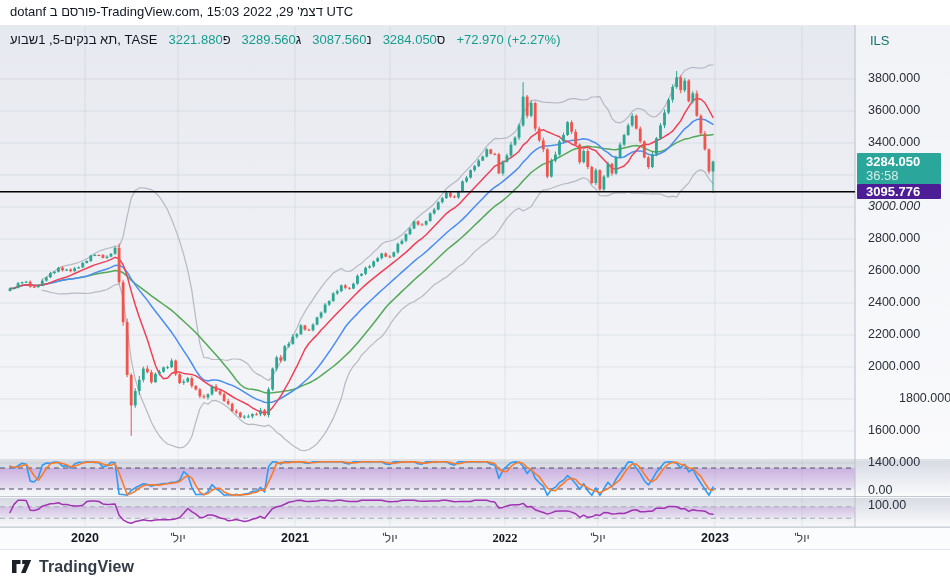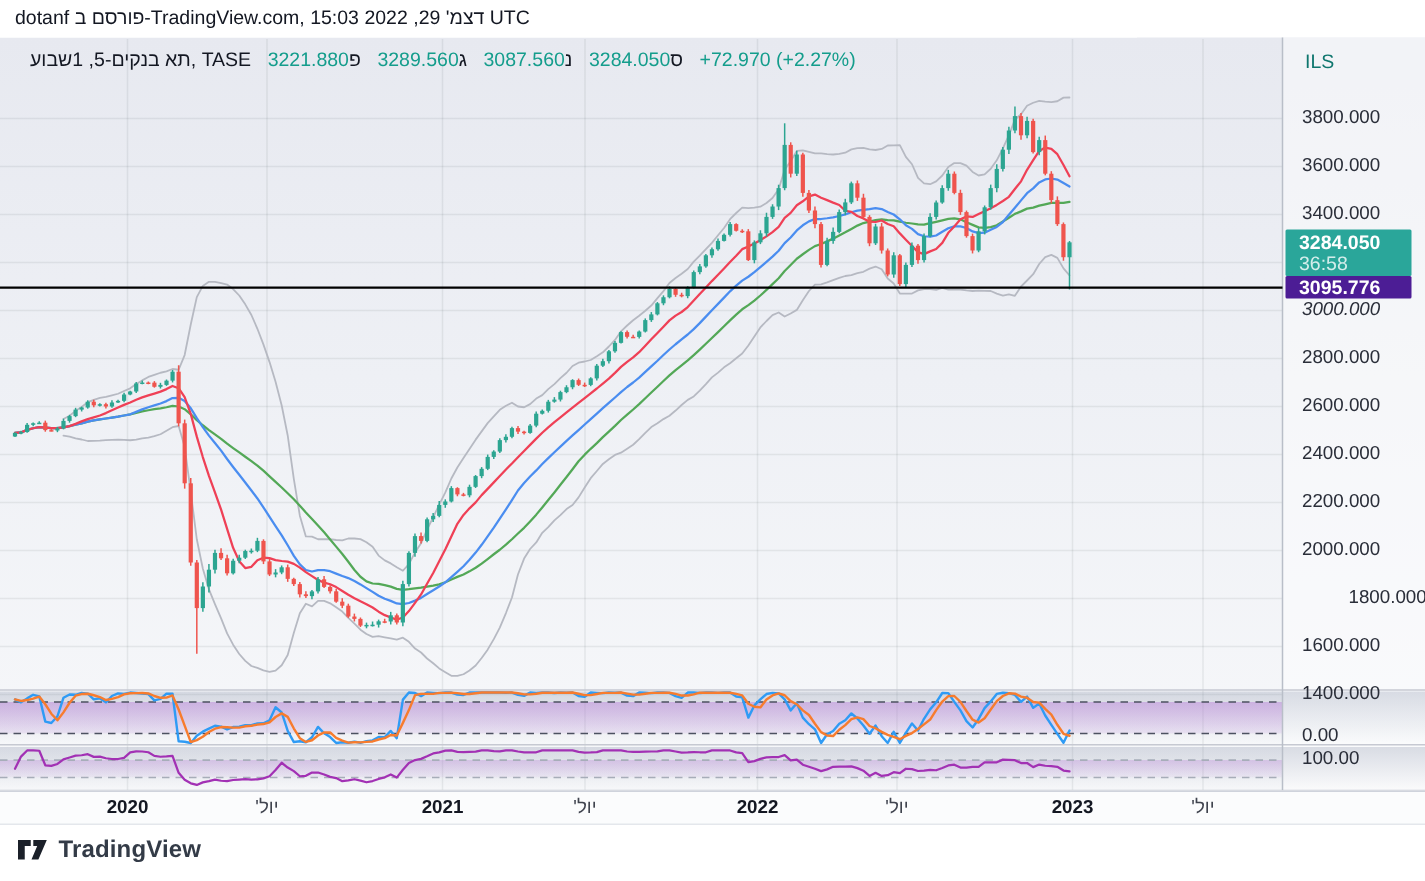--- a/index.html
+++ b/index.html
@@ -7,21 +7,21 @@
        font-family:"Liberation Sans","DejaVu Sans",sans-serif;-webkit-font-smoothing:antialiased;}
   .abs{position:absolute;}
   
   #topbar{left:0;top:0;width:758px;height:25px;background:#ffffff;z-index:30;}
   #attribution{left:10px;top:4px;font-size:13px;color:#131722;white-space:nowrap;}
   
   #chartbg{left:0;top:25px;width:950px;height:502px;background:linear-gradient(180deg,#e7e9f0 0%,#eef0f5 45%,#f7f8fa 100%);z-index:1;}
   #axis-overlay{left:855px;top:25px;width:95px;height:502px;background:rgba(255,255,255,0.45);z-index:2;}
   #chartsvg{left:0;top:0;width:950px;height:550px;z-index:5;}
   
-  #legend{left:20px;top:32px;z-index:31;display:flex;align-items:center;gap:11px;font-size:13px;color:#131722;white-space:nowrap;}
+  #legend{left:10px;top:32px;z-index:31;display:flex;align-items:center;gap:11px;font-size:13px;color:#131722;white-space:nowrap;}
   #legend .val{color:#149d8c;}
   #legend .lab{color:#131722;}
   #legend .item{display:inline-block;}
   
   #ils{left:870px;top:33px;font-size:13px;color:#0f766e;z-index:20;}
   .ptick{position:absolute;left:868px;width:80px;font-size:12.5px;color:#2a2e39;z-index:20;}
   .badge{position:absolute;left:857px;width:84px;z-index:21;color:#ffffff;border-radius:1px;}
   #badge-last{top:152px;height:31px;padding:1px 0 0 9px;box-sizing:border-box;}
   #badge-last .price{font-size:13px;font-weight:700;line-height:15px;}
   #badge-last .cd{font-size:13px;line-height:13px;color:rgba(255,255,255,0.8);}
@@ -488,21 +488,21 @@
 <div class="badge" id="badge-level" style="background: #4c1d95; top: 184.176px;">3095.776</div>
 <div class="panelabel" id="lbl-zero" style="top:483px">0.00</div>
 <div class="panelabel" id="lbl-hundred" style="top:498px">100.00</div>
 
 <div class="abs" id="timeaxis"></div>
 <div id="time-labels">
     <div class="tlabel major" dir="auto" style="left: 55px;">2020</div>
     <div class="tlabel minor" dir="auto" style="left: 148px;">יול'</div>
     <div class="tlabel major" dir="auto" style="left: 265px;">2021</div>
     <div class="tlabel minor" dir="auto" style="left: 360px;">יול'</div>
-    <div class="tlabel major" dir="auto" style="left: 475px;">2022</div>
+    <div class="tlabel major" dir="auto" style="left: 475px; font-family: Liberation Serif, serif;">2022</div>
     <div class="tlabel minor" dir="auto" style="left: 568px;">יול'</div>
     <div class="tlabel major" dir="auto" style="left: 685px;">2023</div>
     <div class="tlabel minor" dir="auto" style="left: 772px;">יול'</div>
   </div>
 
 <div class="abs" id="bottombar"></div>
 <div class="abs" id="brand">
   <svg width="20" height="16" viewBox="0 0 20 16">
     <path d="M0 1 h8.5 v4 h-4 v9 h-4.5 z" fill="#1b2029"></path>
     <path d="M10.2 1 h9 l-5.6 13 h-4.6 l3.8 -9 h-2.6 z" fill="#1b2029"></path>

